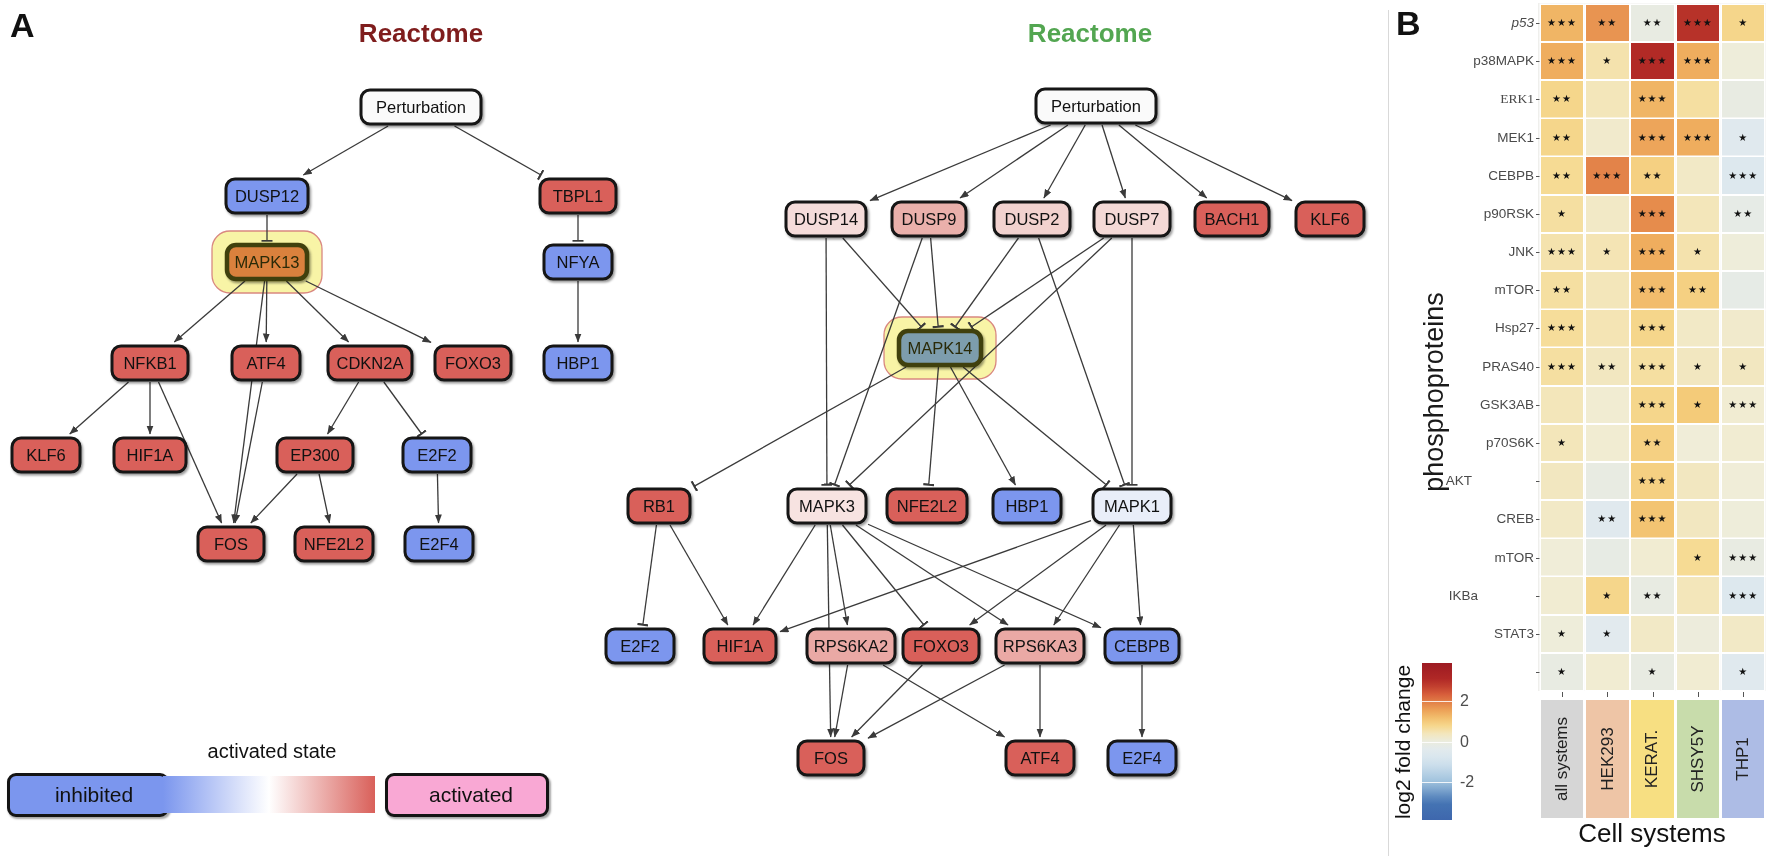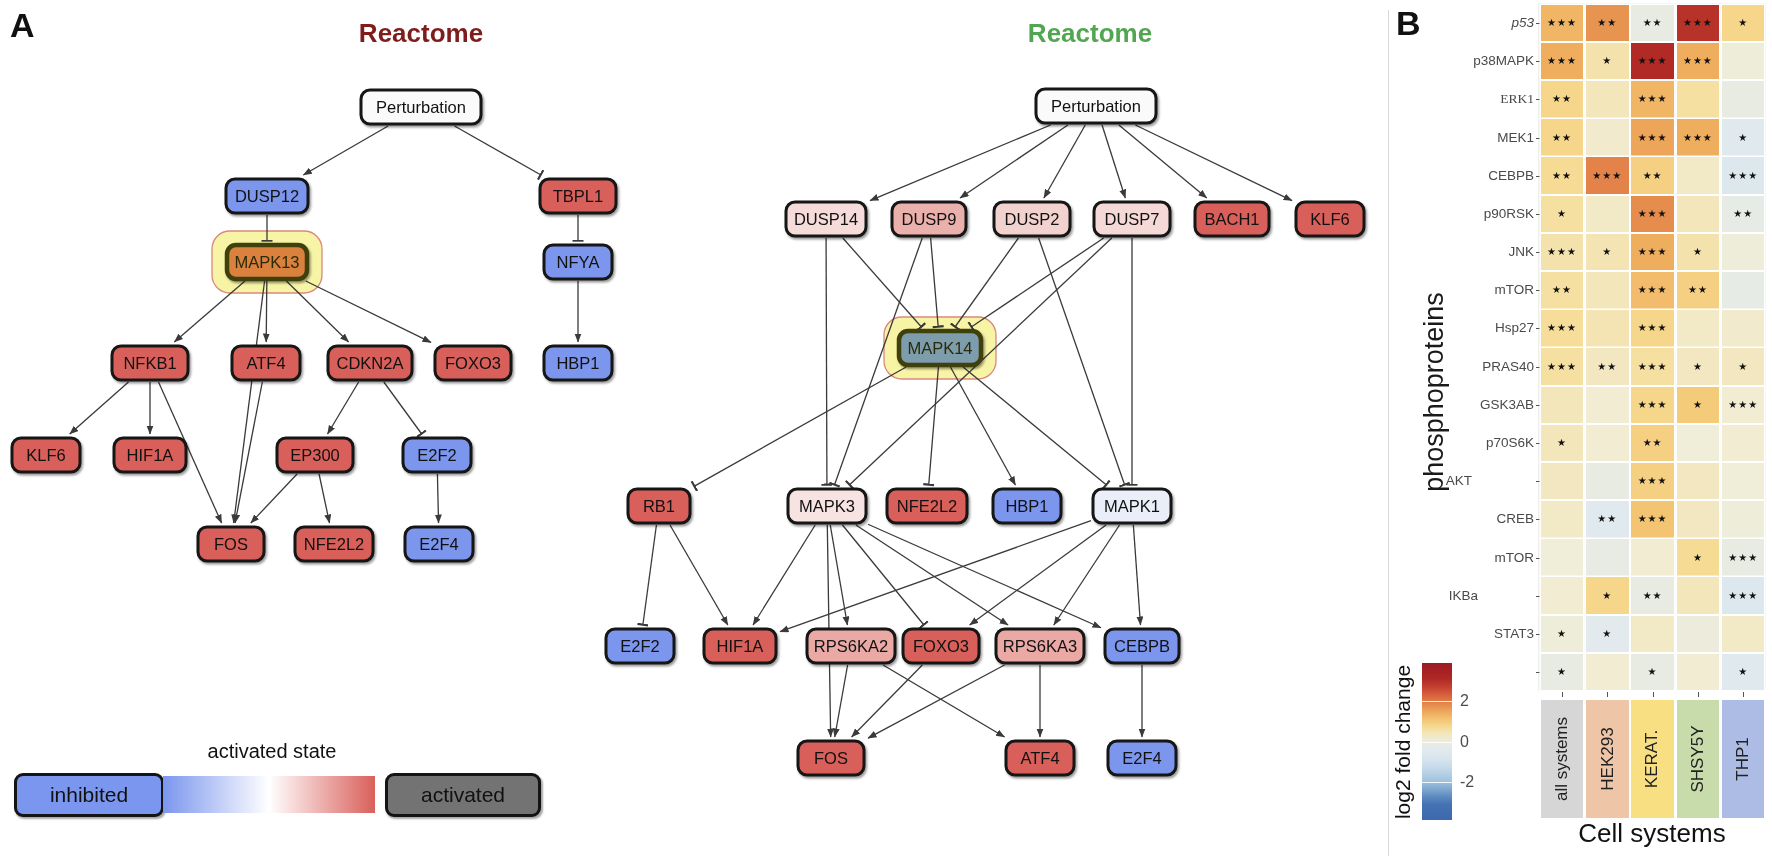--- a/index.html
+++ b/index.html
@@ -10,21 +10,21 @@
   #labelA{left:10px;top:6px;}
   #labelB{left:1396px;top:4px;}
   #netsvg{position:absolute;left:0;top:0;}
   .divider{position:absolute;left:1388px;top:10px;width:1px;height:846px;background:#d9d9d9;}
 
   
   #legendTitle{position:absolute;left:272px;top:740px;transform:translateX(-50%);font-size:20px;color:#111;}
   .legend-box{position:absolute;top:773px;height:38px;border:3px solid #141414;border-radius:9px;
               display:flex;align-items:center;justify-content:center;font-size:21px;color:#111;
               box-shadow:1.5px 2px 2px rgba(0,0,0,.35);}
-  #legendInhibited{left:14px;width:144px;}
+  #legendInhibited{left:7px;width:144px;padding-left:12px;}
   #legendActivated{left:385px;width:150px;}
   #legendGradient{position:absolute;left:163px;top:776px;width:212px;height:37px;}
 
   
   #ylab{position:absolute;left:1434px;top:392px;transform:translate(-50%,-50%) rotate(-90deg);
         font-size:27px;color:#1a1a1a;white-space:nowrap;}
   #xlab{position:absolute;left:1652px;top:833px;transform:translate(-50%,-50%);
         font-size:26px;color:#111;white-space:nowrap;}
   #cbarLabel{position:absolute;left:1403px;top:742px;transform:translate(-50%,-50%) rotate(-90deg);
         font-size:21px;color:#111;white-space:nowrap;}
@@ -205,21 +205,21 @@
         <rect x="1006" y="741" width="68" height="34" rx="9" fill="#d9605a" stroke="#141414" stroke-width="3" filter="url(#nshadow)"></rect>
         <text x="1040" y="763.5" text-anchor="middle" font-size="16.5" fill="#111">ATF4</text>
         <rect x="1108" y="741" width="68" height="34" rx="9" fill="#7b96ee" stroke="#141414" stroke-width="3" filter="url(#nshadow)"></rect>
         <text x="1142" y="763.5" text-anchor="middle" font-size="16.5" fill="#111">E2F4</text>
       </g>
     </svg>
 
   <div id="legendTitle">activated state</div>
   <div class="legend-box" id="legendInhibited" style="background: rgb(123, 150, 238);">inhibited</div>
   <div id="legendGradient" style="background: linear-gradient(90deg, rgb(123, 150, 238), rgb(255, 255, 255) 50%, rgb(217, 96, 90));"></div>
-  <div class="legend-box" id="legendActivated" style="background: #737373;">activated</div>
+  <div class="legend-box" id="legendActivated" style="background: #f9a8d4; padding-left: 8px;">activated</div>
 
   <div class="divider"></div>
 
   <div class="panel-label" id="labelB">B</div>
   <div id="ylab">phosphoproteins</div>
   <div id="heatmapBg"></div>
   <div id="heatmap">
       <div class="hm-rowlabel" style="left: 1410px; width: 124px; top: 15px; font-style: italic;">p53</div>
       <div class="hm-tick" style="left: 1536px; top: 23px; width: 4px; height: 1px;"></div>
       <div class="hm-cell" style="left: 1540.75px; top: 4.75px; width: 42.5px; height: 36.5px; background: rgb(240, 181, 101);"></div>

